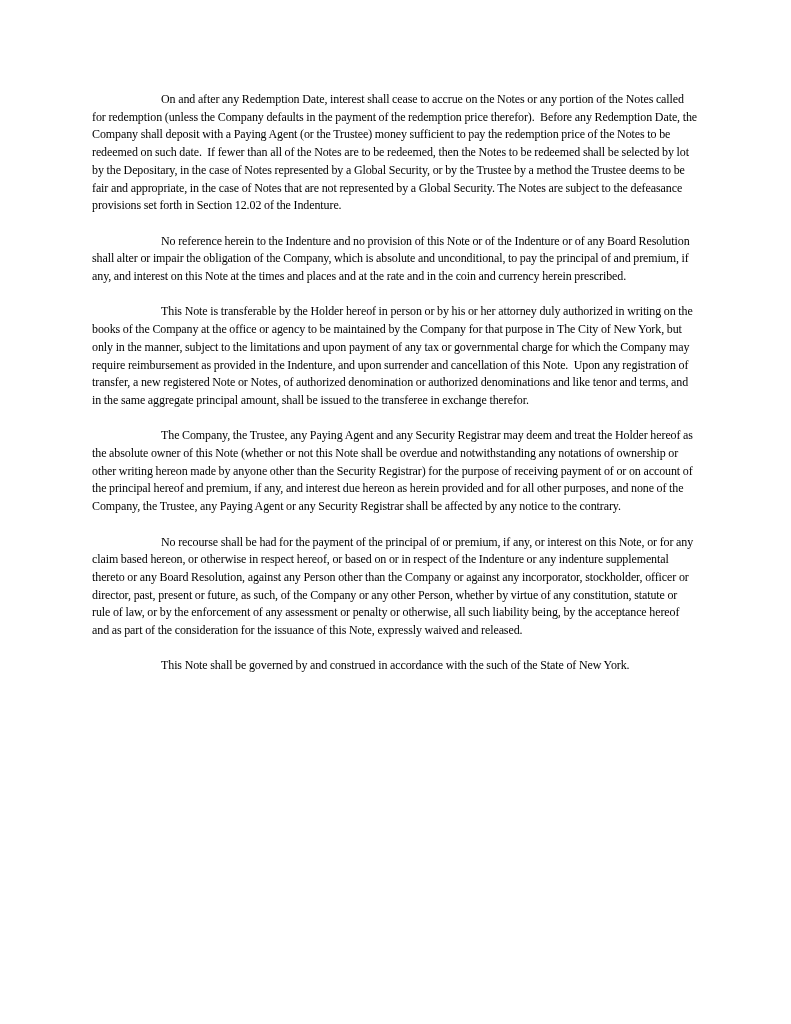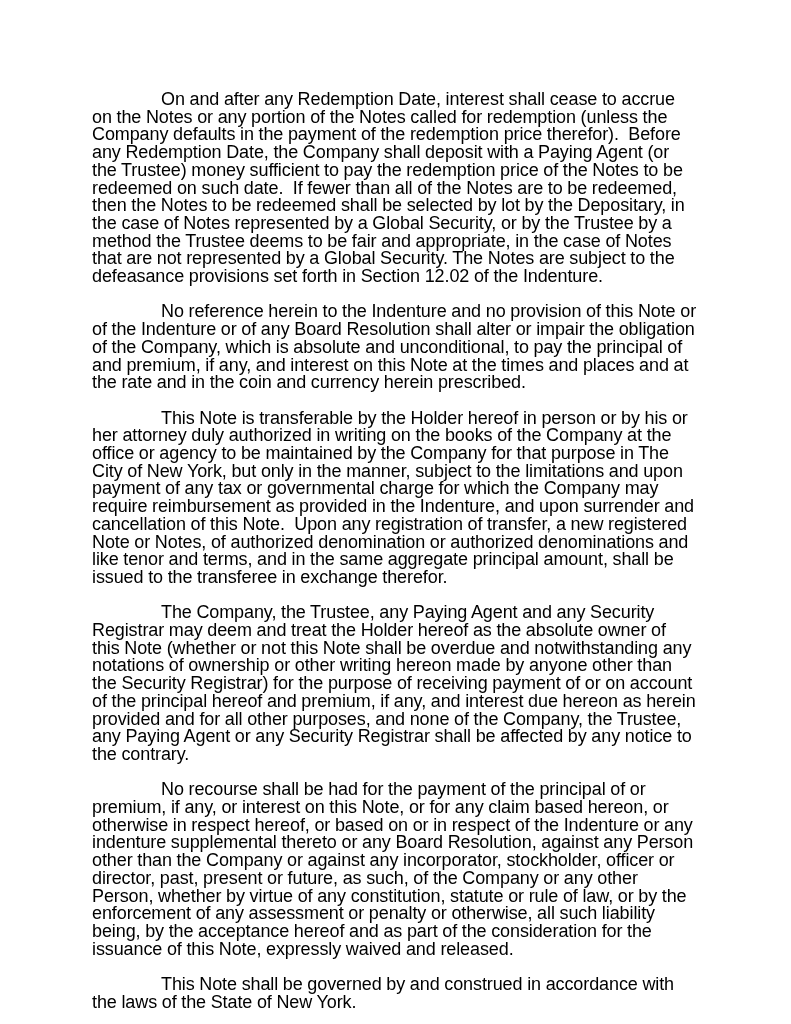--- a/index.html
+++ b/index.html
@@ -8,22 +8,22 @@
     background: #ffffff;
   }
   .page {
     position: relative;
     width: 791px;
     height: 1024px;
     background: #ffffff;
     color: #000000;
     box-sizing: border-box;
     padding: 91px 93px 0 92px;
-    font-family: Liberation Sans, sans-serif;
-    font-size: 18px;
+    font-family: Liberation Serif, serif;
+    font-size: 12px;
     line-height: 17.7px;
     overflow: hidden;
   }
   p.para {
     margin: 0 0 17.7px 0;
     padding: 0;
     text-indent: 69px;
     text-align: left;
     white-space: pre-wrap;
     word-spacing: -0.2px;
@@ -32,14 +32,14 @@
 </style>
 </head>
 <body>
 
 <div class="page">
   <p class="para">On and after any Redemption Date, interest shall cease to accrue on the Notes or any portion of the Notes called for redemption (unless the Company defaults in the payment of the redemption price therefor).  Before any Redemption Date, the Company shall deposit with a Paying Agent (or the Trustee) money sufficient to pay the redemption price of the Notes to be redeemed on such date.  If fewer than all of the Notes are to be redeemed, then the Notes to be redeemed shall be selected by lot by the Depositary, in the case of Notes represented by a Global Security, or by the Trustee by a method the Trustee deems to be fair and appropriate, in the case of Notes that are not represented by a Global Security. The Notes are subject to the defeasance provisions set forth in Section 12.02 of the Indenture.</p>
   <p class="para">No reference herein to the Indenture and no provision of this Note or of the Indenture or of any Board Resolution shall alter or impair the obligation of the Company, which is absolute and unconditional, to pay the principal of and premium, if any, and interest on this Note at the times and places and at the rate and in the coin and currency herein prescribed.</p>
   <p class="para">This Note is transferable by the Holder hereof in person or by his or her attorney duly authorized in writing on the books of the Company at the office or agency to be maintained by the Company for that purpose in The City of New York, but only in the manner, subject to the limitations and upon payment of any tax or governmental charge for which the Company may require reimbursement as provided in the Indenture, and upon surrender and cancellation of this Note.  Upon any registration of transfer, a new registered Note or Notes, of authorized denomination or authorized denominations and like tenor and terms, and in the same aggregate principal amount, shall be issued to the transferee in exchange therefor.</p>
   <p class="para">The Company, the Trustee, any Paying Agent and any Security Registrar may deem and treat the Holder hereof as the absolute owner of this Note (whether or not this Note shall be overdue and notwithstanding any notations of ownership or other writing hereon made by anyone other than the Security Registrar) for the purpose of receiving payment of or on account of the principal hereof and premium, if any, and interest due hereon as herein provided and for all other purposes, and none of the Company, the Trustee, any Paying Agent or any Security Registrar shall be affected by any notice to the contrary.</p>
   <p class="para">No recourse shall be had for the payment of the principal of or premium, if any, or interest on this Note, or for any claim based hereon, or otherwise in respect hereof, or based on or in respect of the Indenture or any indenture supplemental thereto or any Board Resolution, against any Person other than the Company or against any incorporator, stockholder, officer or director, past, present or future, as such, of the Company or any other Person, whether by virtue of any constitution, statute or rule of law, or by the enforcement of any assessment or penalty or otherwise, all such liability being, by the acceptance hereof and as part of the consideration for the issuance of this Note, expressly waived and released.</p>
-  <p class="para">This Note shall be governed by and construed in accordance with the laws of the State of New York.</p>
+  <p class="para">This Note shall be governed by and construed in accordance with the such of the State of New York.</p>
 </div>
 
 </body></html>

